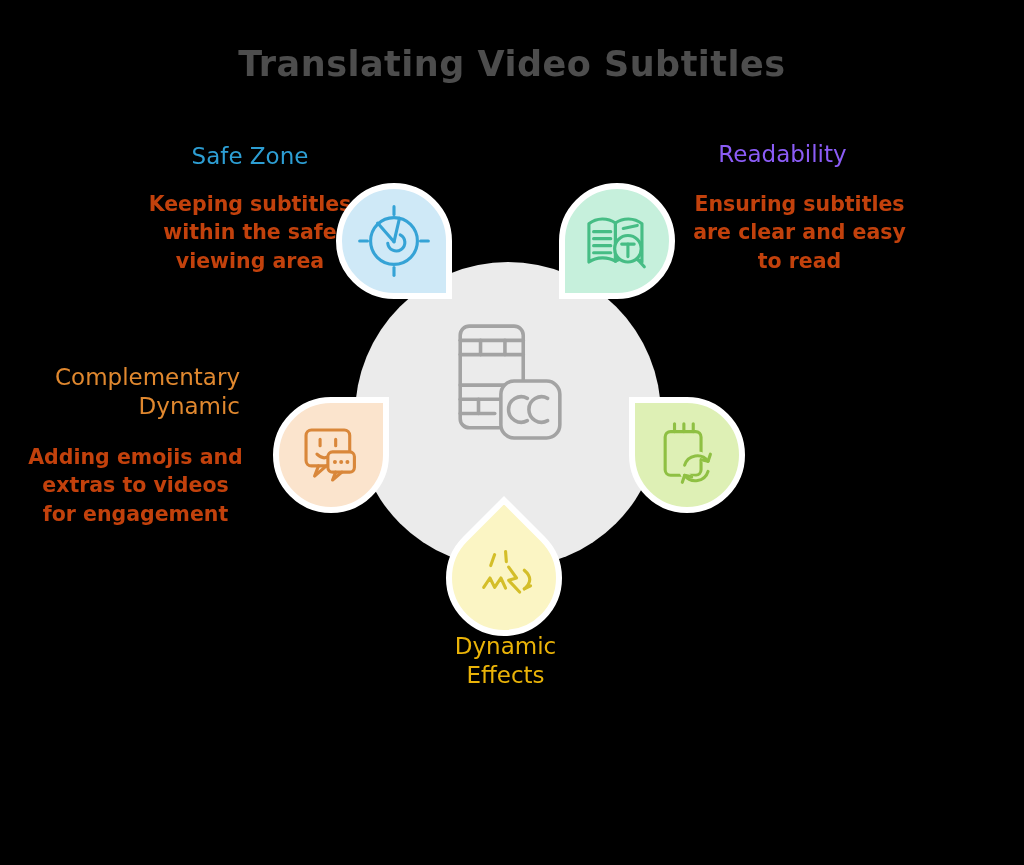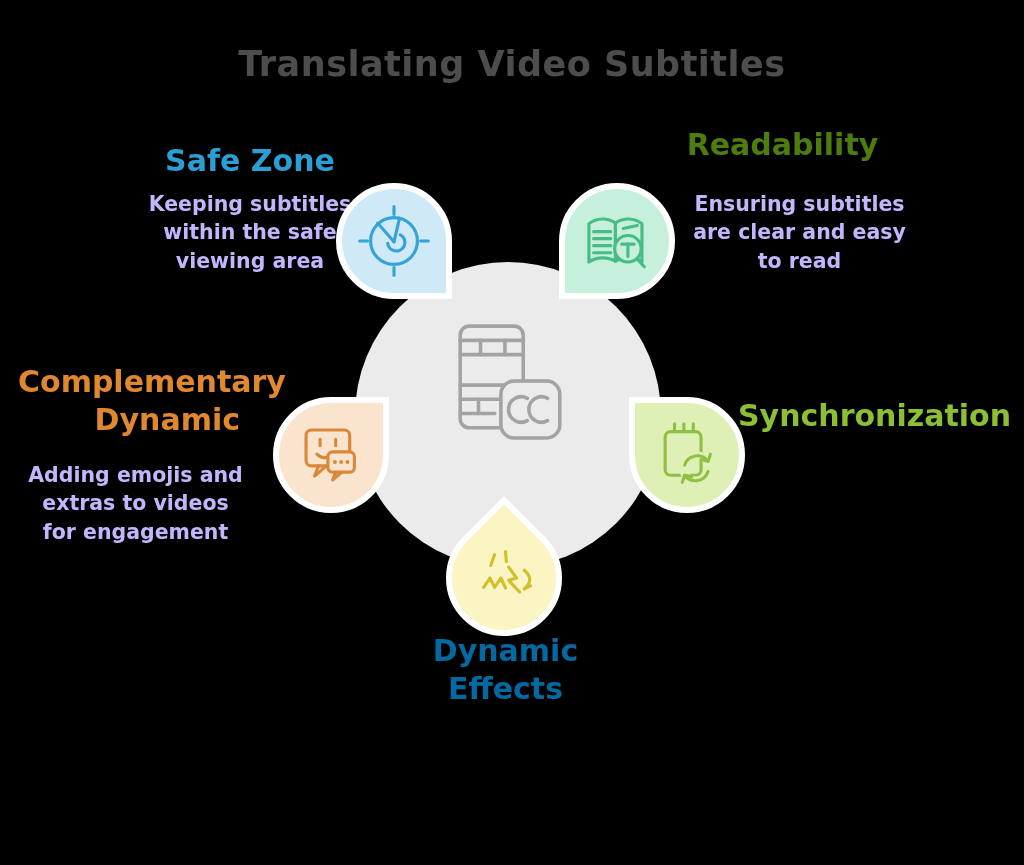--- a/index.html
+++ b/index.html
@@ -34,36 +34,36 @@
   .petal svg{width:78px;height:78px;}
   .petal-blue  {left:336px;top:183px;border-radius:50% 50% 0 50%;background:#cfe9f7;}
   .petal-green {left:559px;top:183px;border-radius:50% 50% 50% 0;background:#c6f0dc;}
   .petal-lime  {left:629px;top:397px;border-radius:0 50% 50% 50%;background:#def0b5;}
   .petal-orange{left:273px;top:397px;border-radius:50% 0 50% 50%;background:#fbe4cd;}
   .petal-yellow{left:446px;top:520px;border-radius:0 50% 50% 50%;background:#fbf5c4;
                 transform:rotate(45deg);}
   .petal-yellow svg{transform:rotate(-45deg);}
 
   .label{
-    position:absolute;font-weight:700;font-size:30px;line-height:1.25;
+    position:absolute;font-weight:400;font-size:23px;line-height:1.25;
     text-align:center;
   }
   .body-text{
     position:absolute;font-weight:700;font-size:20.5px;line-height:1.38;
-    color:#c4b5fd;text-align:center;
+    color:#c2410c;text-align:center;
   }
   .lbl-safe {left:145px;top:142px;width:210px;color:#2d9ed3;}
   .txt-safe {left:145px;top:190px;width:210px;}
-  .lbl-read {left:675px;top:126px;width:215px;color:#4d7c0f;}
+  .lbl-read {left:675px;top:140px;width:215px;color:#8b5cf6;}
   .txt-read {left:692px;top:190px;width:215px;}
   .lbl-sync {left:738px;top:397px;width:270px;color:#8bc034;}
   .txt-sync {left:758px;top:440px;width:205px;}
   .lbl-comp {left:18px;top:363px;width:222px;color:#e0882f;text-align:right;}
-  .txt-comp {left:28px;top:443px;width:215px;margin-top:18px;}
-  .lbl-dyn  {left:418px;top:632px;width:175px;color:#0369a1;}
+  .txt-comp {left:28px;top:443px;width:215px;}
+  .lbl-dyn  {left:418px;top:632px;width:175px;color:#eab308;}
   .txt-dyn  {left:383px;top:702px;width:245px;}
 </style>
 </head>
 <body>
 
 <div id="stage">
 
   <div class="title">Translating Video Subtitles</div>
 
   <div class="blob"></div>
@@ -156,20 +156,19 @@
       <path d="M71 59 h0.1" stroke-width="5"></path>
     </svg>
   </div>
 
   <div class="label lbl-safe">Safe Zone</div>
   <div class="body-text txt-safe">Keeping subtitles within the safe viewing area</div>
 
   <div class="label lbl-read">Readability</div>
   <div class="body-text txt-read">Ensuring subtitles are clear and easy to read</div>
 
-  <div class="label lbl-sync">Synchronization</div>
 
   <div class="label lbl-comp">Complementary Dynamic</div>
   <div class="body-text txt-comp">Adding emojis and extras to videos for engagement</div>
 
   <div class="label lbl-dyn">Dynamic Effects</div>
 
 </div>
 
 </body></html>

